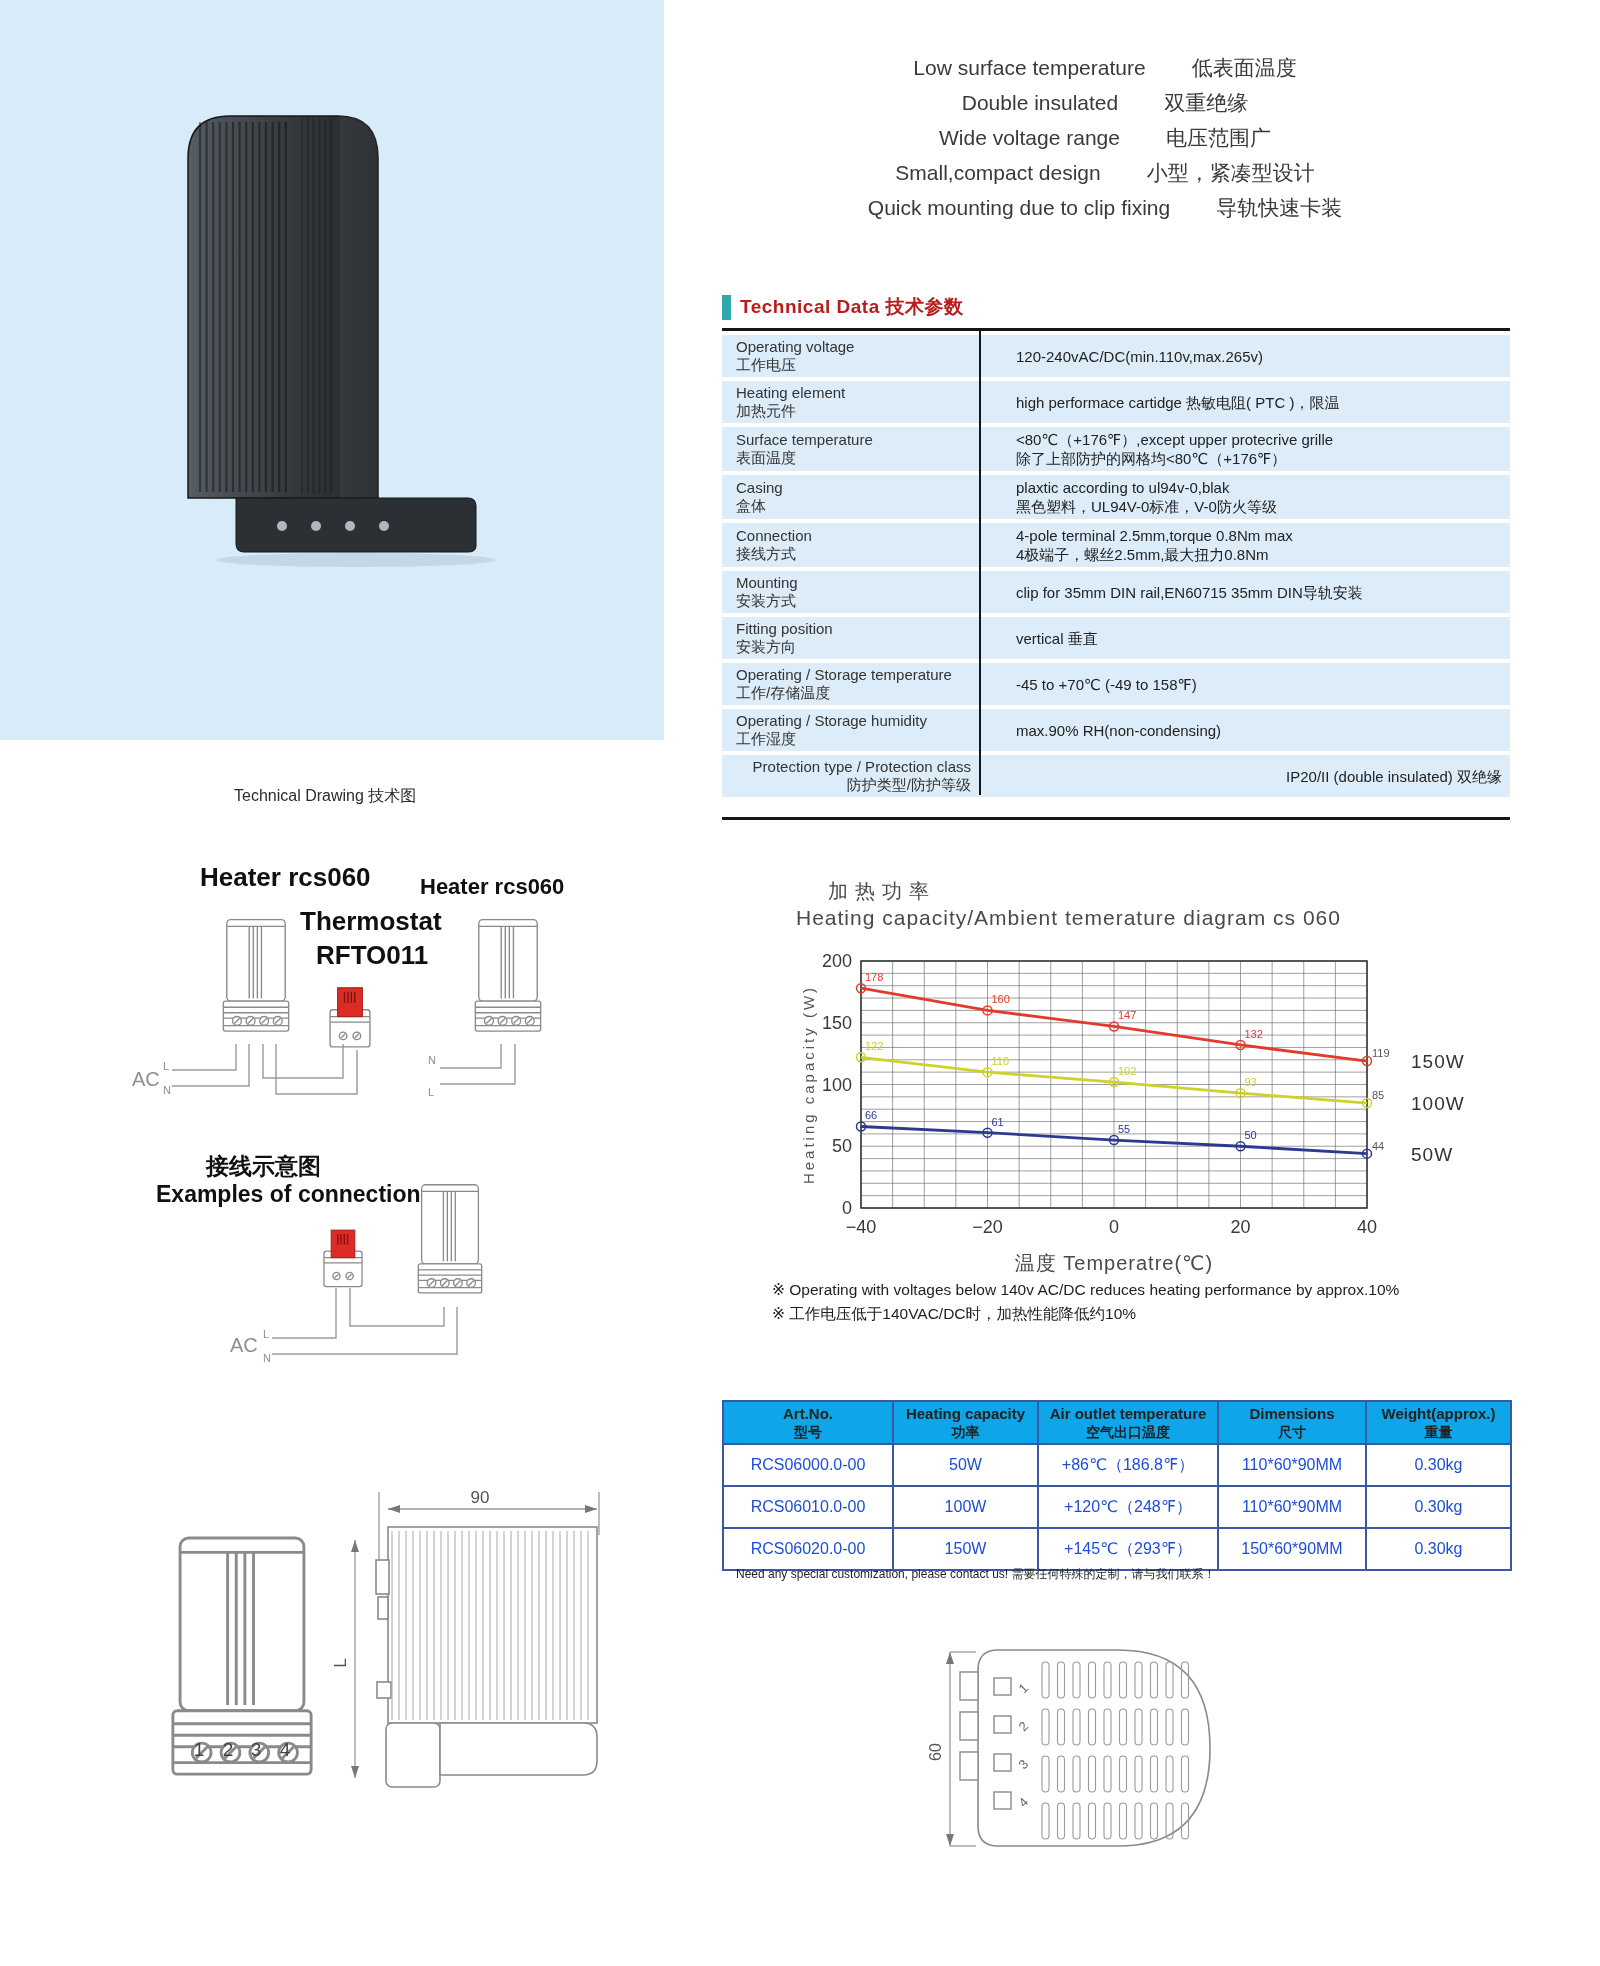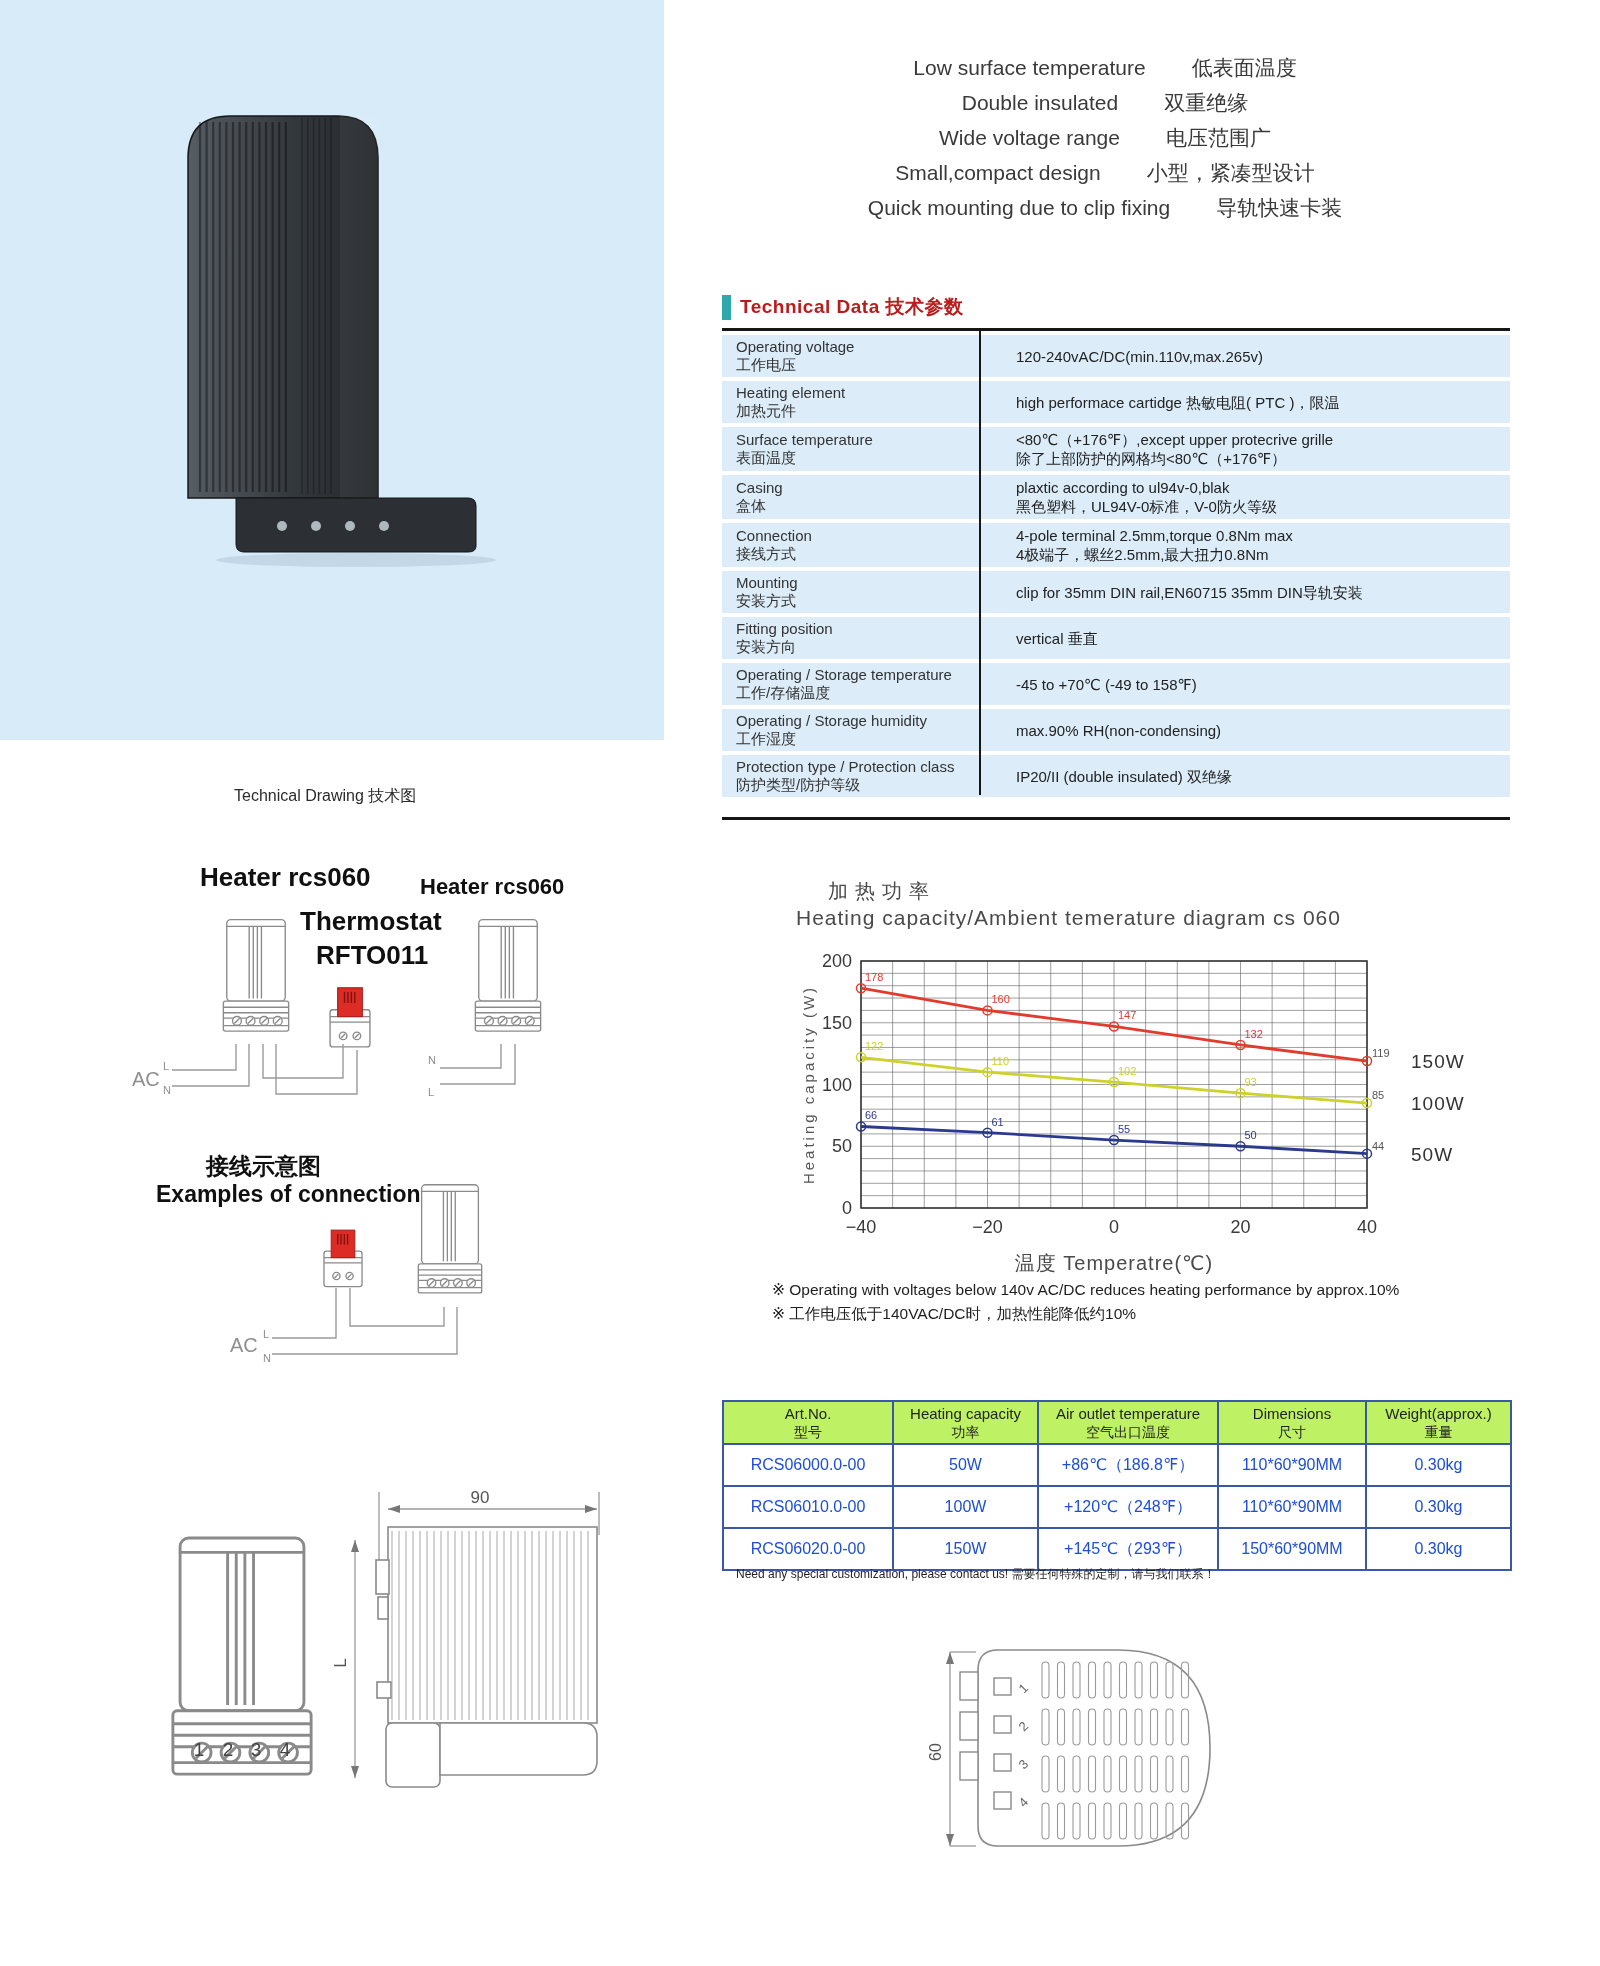--- a/index.html
+++ b/index.html
@@ -11,38 +11,38 @@
   
   #feature-list{left:725px;top:50px;width:760px;}
   .feature-row{font-size:21px;line-height:35px;color:#3a3a3a;white-space:nowrap;text-align:center;}
   .f-zh{padding-left:46px;}
   
   #td-header{left:722px;top:294px;width:788px;height:30px;}
   #td-accent{display:inline-block;width:9px;height:25px;background:#2fa8ad;vertical-align:middle;margin-right:9px;}
   #td-title{display:inline-block;font-size:19px;font-weight:bold;color:#b91c1c;vertical-align:middle;letter-spacing:.5px;}
   #td-table{left:722px;top:328px;width:788px;border-top:3px solid #161616;border-bottom:3px solid #161616;padding:4px 0;}
   .td-row{display:flex;background:#dcedf9;margin-bottom:4px;min-height:42px;align-items:center;gap:17px;}
-  .td-row:last-child{margin-bottom:16px;}
+  .td-row:last-child{margin-bottom:16px;text-align:right;}
   .td-param{width:257px;box-sizing:border-box;padding:3px 8px 3px 14px;flex:none;}
   .td-param div{font-size:15px;line-height:18px;color:#333;}
   .td-value{flex:1;box-sizing:border-box;padding:3px 8px 3px 20px;}
   .td-value div{font-size:15px;line-height:19px;color:#222;}
   #td-divider{left:979px;top:331px;width:2px;height:464px;background:#161616;}
   
   #tech-drawing-label{left:234px;top:786px;font-size:16px;color:#2b2b2b;}
   
   #chart-title-zh{left:828px;top:878px;font-size:20px;color:#4a4a4a;letter-spacing:7px;}
   #chart-title-en{left:796px;top:906px;font-size:21px;color:#4a4a4a;letter-spacing:1px;}
   
   #chart-notes{left:772px;top:1278px;font-size:15.5px;line-height:24px;color:#1f1f1f;}
   
   #order-table-wrap{left:722px;top:1400px;width:790px;}
   table.order{border-collapse:collapse;width:100%;table-layout:fixed;}
   table.order th,table.order td{border:2px solid #3b57a8;text-align:center;padding:2px 2px;}
-  table.order th{background:#bef264;font-weight:normal;}
+  table.order th{background:#0ea5e9;font-weight:bold;}
   .h-en{font-size:15px;color:#222;line-height:19px;}
   .h-zh{font-size:14px;color:#222;line-height:18px;}
   table.order td{font-size:16px;color:#1d4ed8;height:36px;background:#fff;}
   #custom-note{left:736px;top:1566px;font-size:12px;color:#1f1f1f;text-align:center;}
   svg text{font-family:"Liberation Sans","DejaVu Sans",sans-serif;}
 </style>
 </head>
 <body>
 
 <div id="page">

